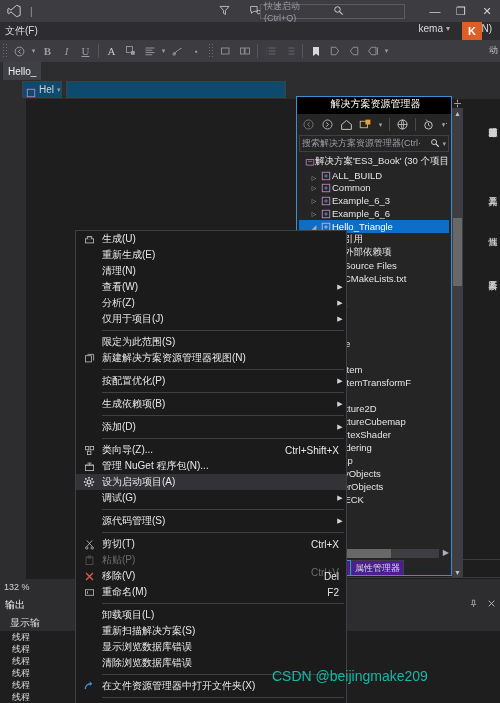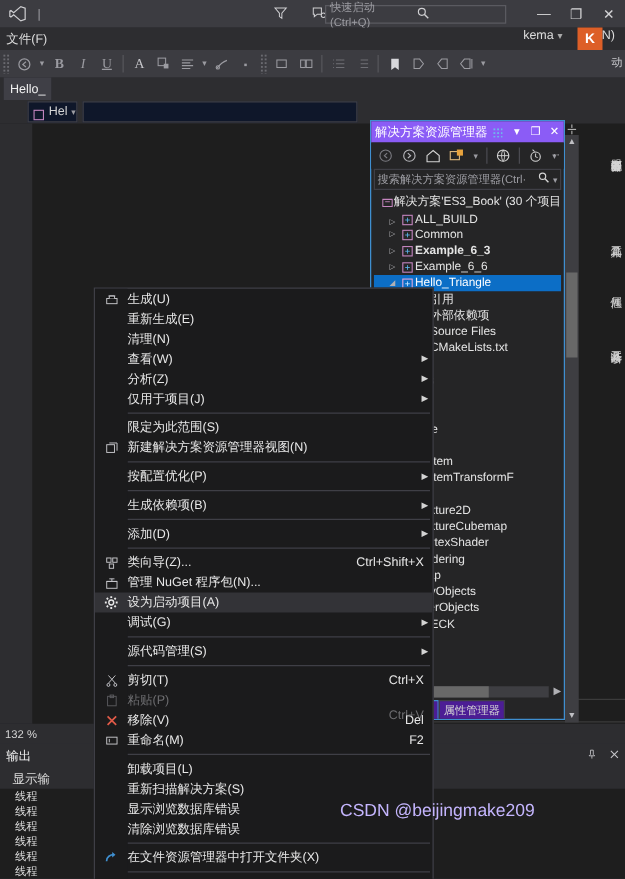--- a/index.html
+++ b/index.html
@@ -69,21 +69,21 @@
   .tabstrip { position: absolute; left: 0; top: 62px; width: 500px; height: 18px; background: #2d2d30; }
   .etab {
     position: absolute; left: 3px; top: 0; height: 18px; background: #3f3f46;
     display: flex; align-items: center; padding: 0 5px;
   }
   .etab span { font-size: 10px; color: #f1f1f1; }
 
   
   .navbar2 { position: absolute; left: 0; top: 80px; width: 500px; height: 19px; background: #2d2d30;
              display: flex; align-items: center; }
-  .navcombo { height: 17px; background: #0f172a; border: 1px solid #3f3f46;
+  .navcombo { height: 17px; background: #0c4a6e; border: 1px solid #3f3f46;
               display: flex; align-items: center; padding: 0 3px; gap: 3px; }
   .navcombo .ci { width: 11px; height: 11px; }
   .navcombo .lbl { font-size: 10px; color: #d4d4d4; }
   .navcombo .arw { font-size: 7px; color: #9d9da3; }
 
   
   .editor {
     position: absolute; left: 0; top: 99px; width: 500px; height: 480px; background: #1e1e1e;
   }
   .gutter { position: absolute; left: 0; top: 0; width: 26px; height: 480px; background: #2d2d30; }
@@ -111,21 +111,21 @@
   .outtool .lbl { font-size: 10px; color: #dcdcdc; margin-left: 10px; }
   .outbody { position: absolute; left: 0; top: 35px; width: 500px; height: 72px; background: #1e1e1e; }
   .oline { position: absolute; left: 12px; font-size: 9px; color: #dcdcdc;
            font-family: "Liberation Sans", sans-serif; }
 
   
   .se {
     position: absolute; left: 296px; top: 96px; width: 156px; height: 480px;
     background: #252526; border: 1px solid #3f8fd0;
   }
-  .se-title { position: relative; height: 17px; background: #8b5cf6; display: flex; align-items: center; }
+  .se-title { position: relative; height: 17px; background: #000000; display: flex; align-items: center; flex-direction: column; }
   .se-title .t { font-size: 10px; color: #ffffff; margin-left: 3px; }
   .se-title .dots { flex: 1; height: 8px; margin: 0 4px;
     background-image: radial-gradient(#6fb6ec 0.7px, transparent 0.8px); background-size: 3px 3px; }
   .se-title .ic { width: 15px; text-align: center; color: #fff; font-size: 9px; }
   .se-toolbar { position: relative; height: 21px; background: #252526; display: flex; align-items: center; gap: 2px; padding-left: 3px; }
   .se-tb { width: 17px; height: 17px; display: flex; align-items: center; justify-content: center;
            color: #9b9ba1; font-size: 11px; }
   .se-tb.on { color: #d4d4d4; }
   .se-tb.sm { width: 9px; font-size: 7px; }
   .se-vsep { width: 1px; height: 13px; background: #4a4a50; margin: 0 2px; }
@@ -135,21 +135,21 @@
   .se-search .ph { font-size: 9px; color: #9d9da3; flex: 1; overflow: hidden; white-space: nowrap; }
   .se-search .mg { color: #d4d4d4; font-size: 10px; }
   .se-search .ar { color: #9d9da3; font-size: 7px; margin-left: 2px; }
   .se-tree { position: absolute; left: 2px; top: 58px; right: 2px; bottom: 30px; overflow: hidden; }
   .trow { position: relative; height: 13px; display: flex; align-items: center; white-space: nowrap; }
   .trow.sel { background: #0c6ec6; }
   .trow .exp { width: 10px; text-align: center; font-size: 6px; color: #b0b0b4; }
   .trow .ti { width: 13px; display: flex; align-items: center; justify-content: center; font-size: 9px; }
   .trow .tl { font-size: 9.5px; color: #e4e4e4; }
   .trow.sel .tl { color: #ffffff; }
-  .trow .tl.bold { font-weight: bold; }
+  .trow .tl.bold { font-weight: normal; }
   .se-hscroll { position: absolute; left: 2px; bottom: 17px; right: 12px; height: 9px; background: #3e3e42; }
   .se-hscroll .th { position: absolute; left: 0; top: 0; width: 66%; height: 9px; background: #686868; }
   .se-hscroll .ar { position: absolute; right: -10px; top: -1px; font-size: 8px; color: #b0b0b4; }
   .se-tabs { position: absolute; left: 1px; bottom: 0; right: 1px; height: 16px; display: flex; align-items: flex-end; }
   .se-tab { height: 15px; padding: 0 3px; display: flex; align-items: center; font-size: 9px;
             color: #3f8fd0; border: 1px solid #3f8fd0; border-bottom: none; background: #4c1d95; }
   .se-tab.alt { color: #d4d4d4; border-color: #3f3f46; }
 
   
   .vscroll { position: absolute; left: 452px; top: 108px; width: 11px; height: 470px; background: #3e3e42; }
@@ -175,21 +175,21 @@
   .ci-row.hl { background: #333337; }
   .ci-ic { width: 26px; height: 16px; display: flex; align-items: center; justify-content: center; font-size: 10px; color: #c8c8cc; }
   .ci-lbl { font-size: 10px; color: #e8e8e8; flex: 1; }
   .ci-lbl.dim { color: #6d6d70; }
   .ci-key { font-size: 10px; color: #e8e8e8; margin-right: 7px; }
   .ci-key.dim { color: #6d6d70; margin-top: 25px; }
   .ci-arw { width: 12px; text-align: center; font-size: 7px; color: #d4d4d4; }
   .ci-sep { height: 1px; background: #3f3f46; margin: 3px 2px 3px 26px; }
 
   
-  .wm { position: absolute; left: 272px; top: 640px; font-size: 14px; color: #c4b5fd; z-index: 60; text-align: right; }
+  .wm { position: absolute; left: 272px; top: 668px; font-size: 14px; color: #14b8a6; z-index: 60; text-align: right; }
 </style>
 </head>
 <body>
 
 <div id="root">
 
   <div class="titlebar">
     <div class="vs-logo">
       <svg width="14" height="14" viewBox="0 0 16 16">
           <path d="M11 1.5 4.5 7 2 5 1 5.6v4.8L2 11l2.5-2L11 14.5 15 13V3z" fill="none" stroke="#cfcfd2" stroke-width="1.1"></path>

